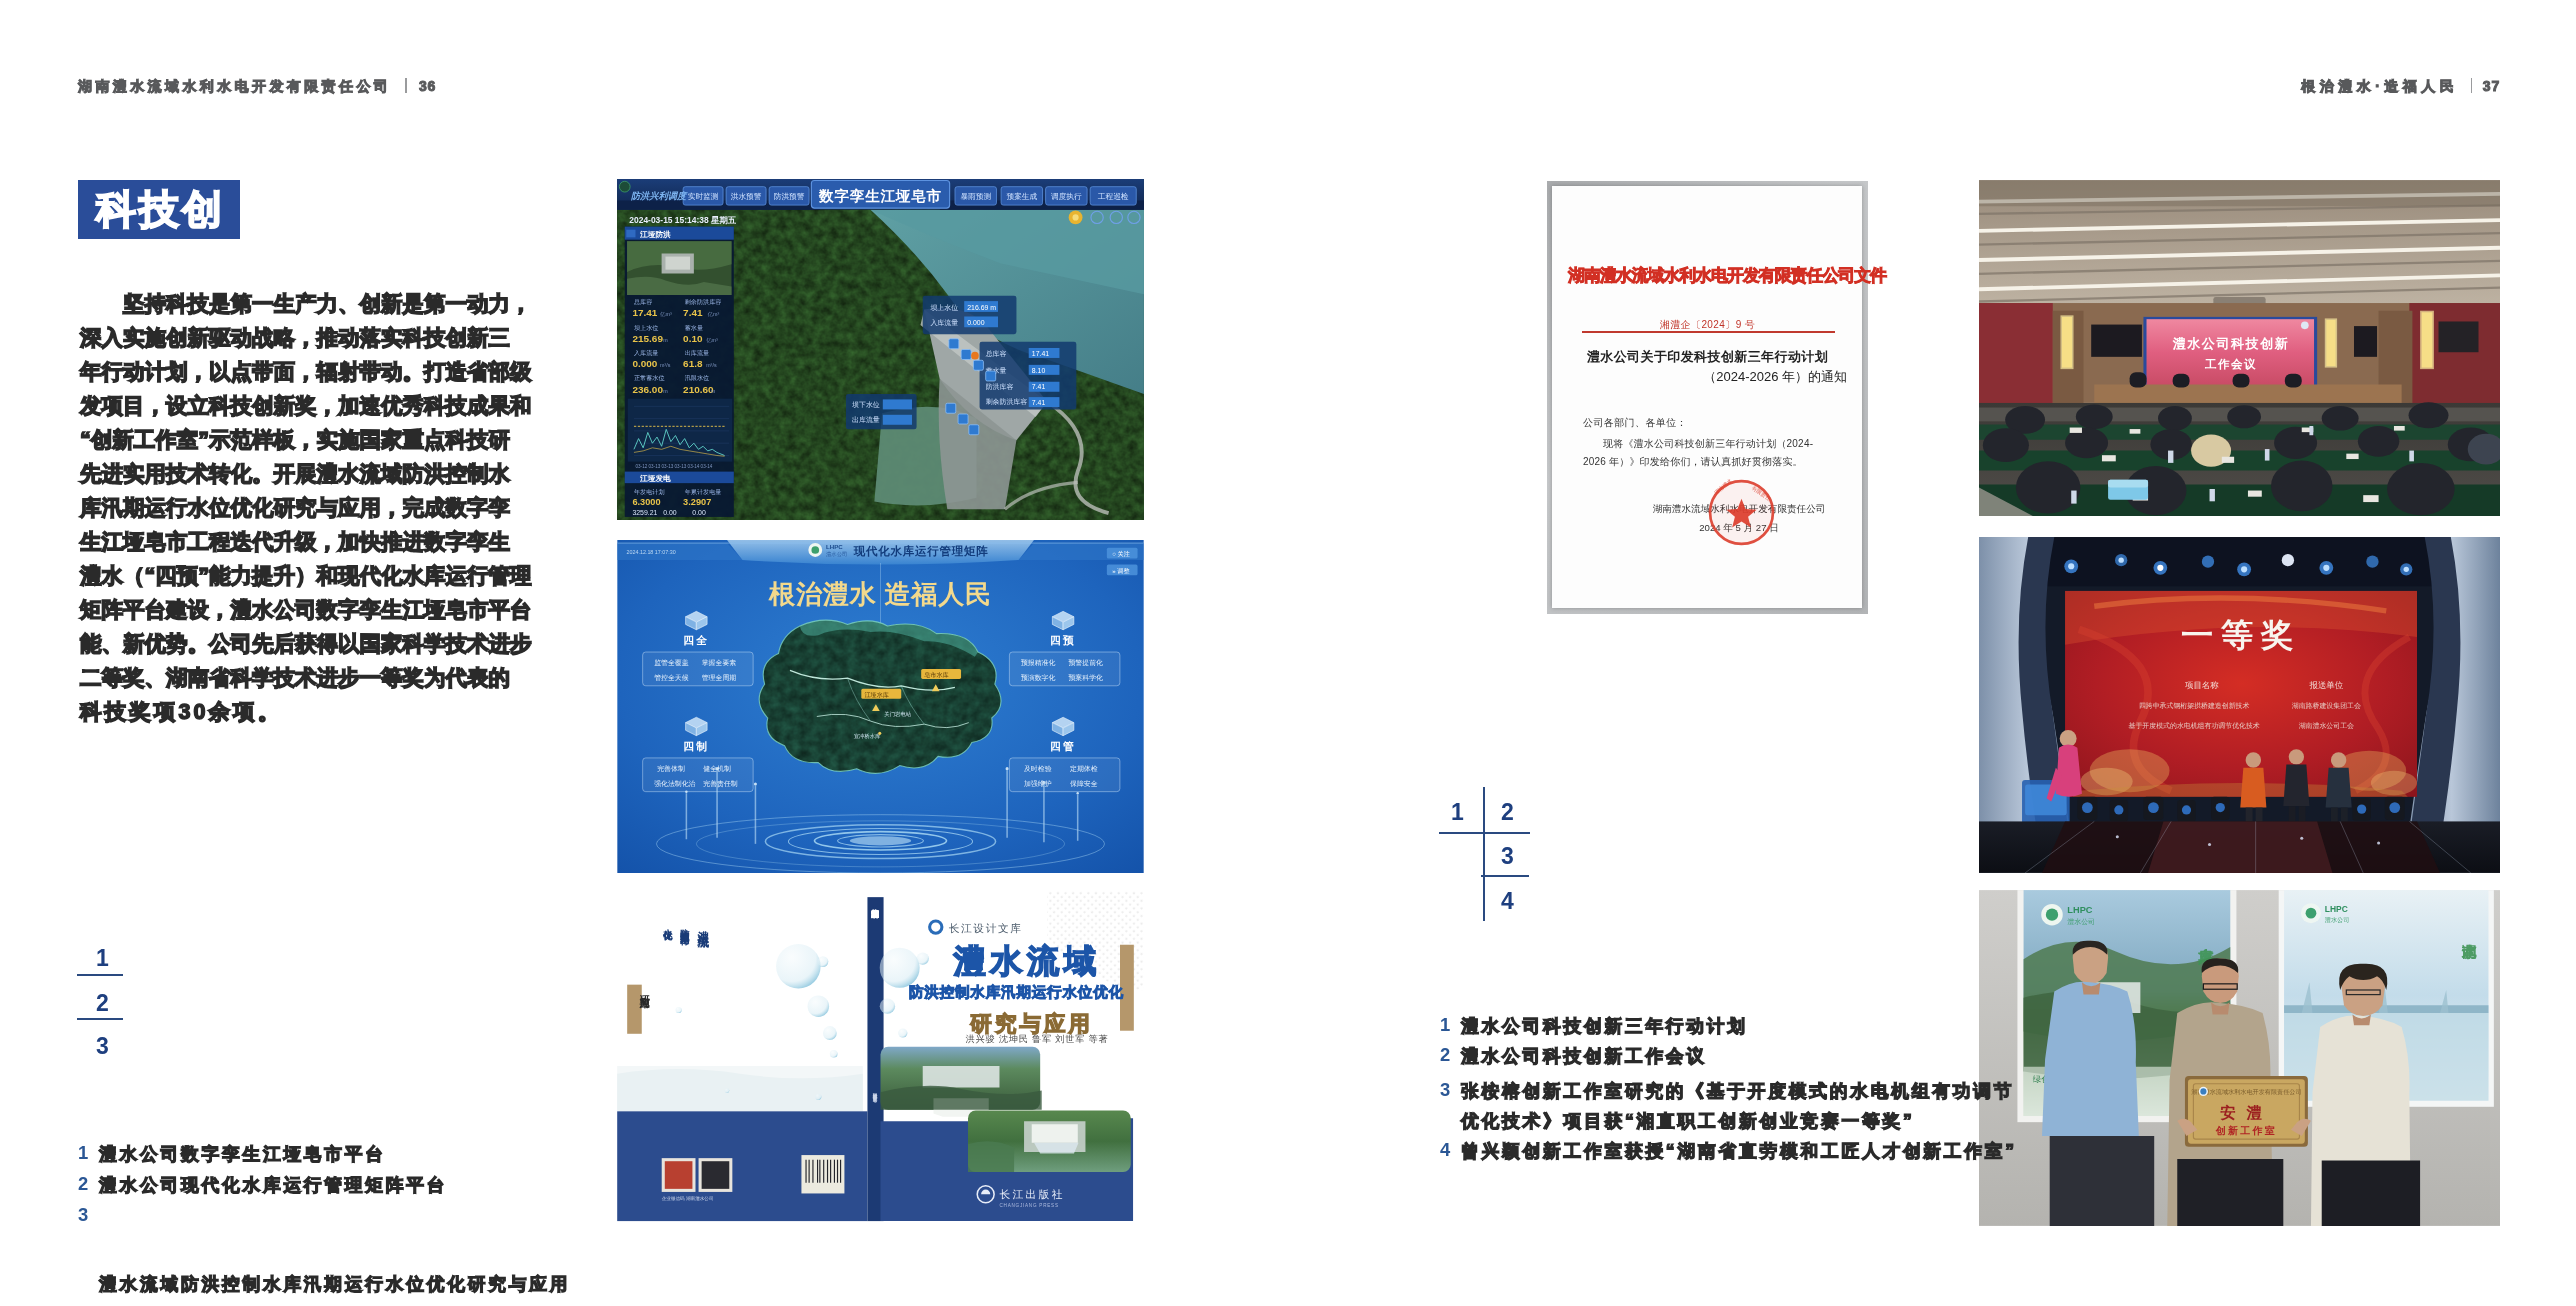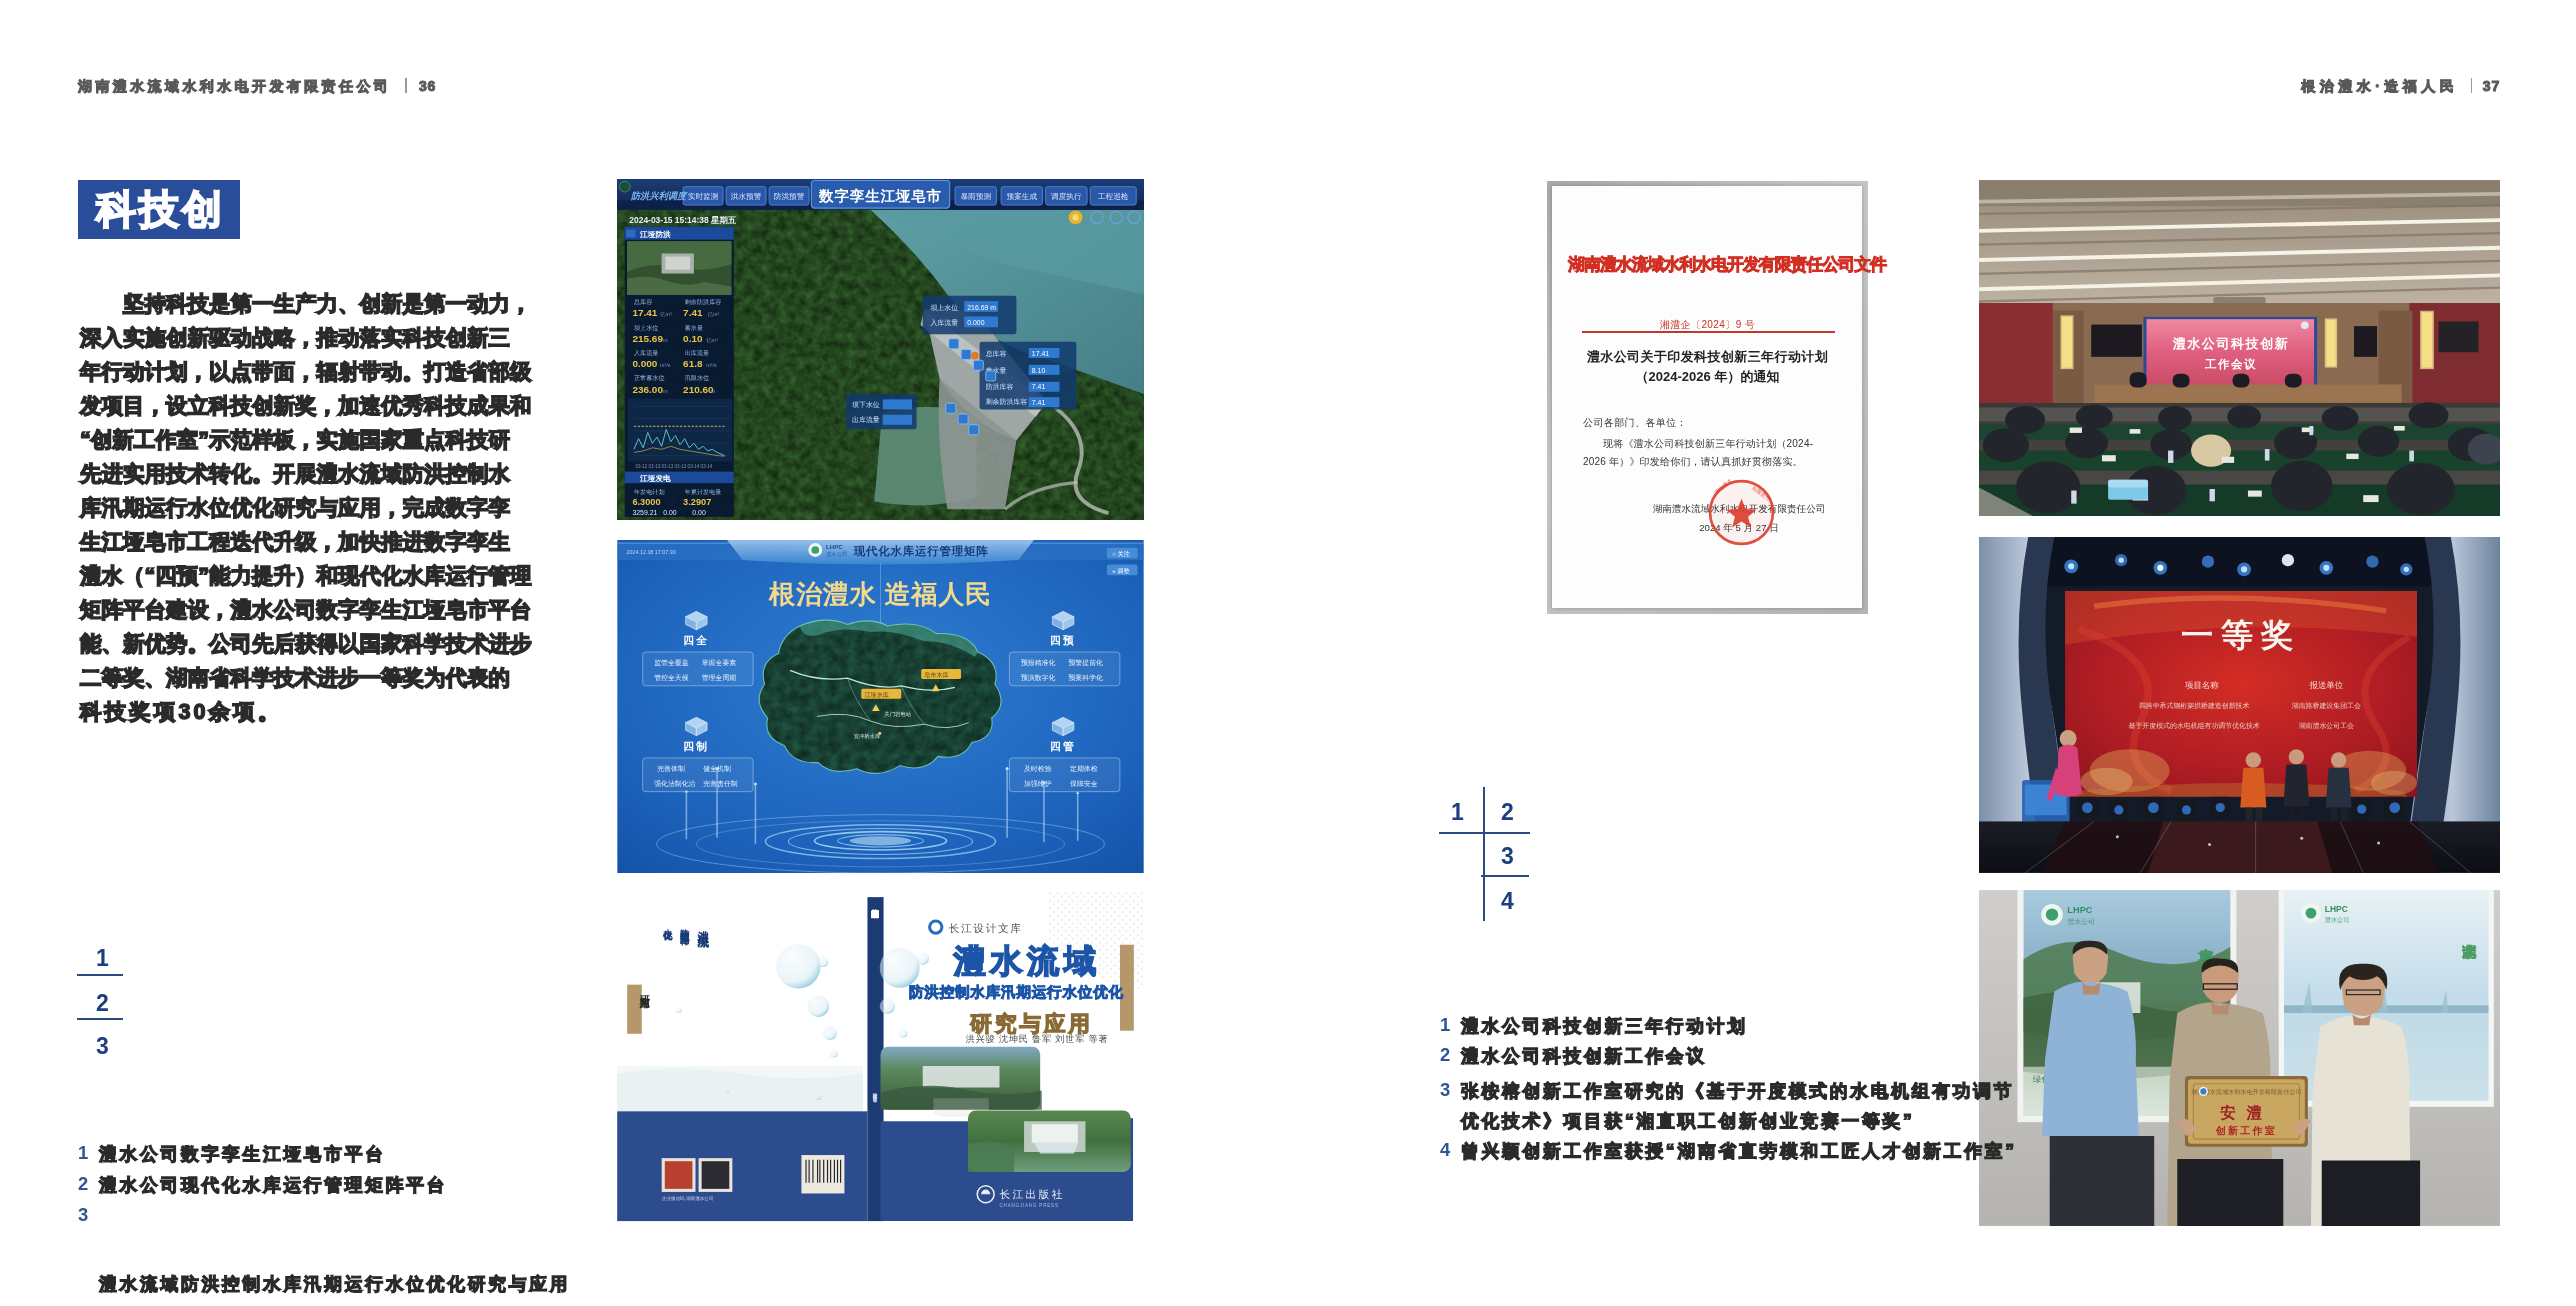--- a/index.html
+++ b/index.html
@@ -470,25 +470,25 @@
 <circle cx="480" cy="395" r="11" fill="none" stroke="#e8edf8" stroke-width="2"></circle>
 <path d="M474 395 a6 6 0 0 1 12 0" fill="#e8edf8"></path>
 <text x="498" y="400" font-size="14" fill="#e8edf8" letter-spacing="3">长江出版社</text>
 <text x="498" y="412" font-size="6" fill="#aebce0" letter-spacing="1">CHANGJIANG PRESS</text>
 </g>
 </svg>
 
 <div id="doc" class="abs" style="left:1547px;top:181px;width:321px;height:433px;background:linear-gradient(135deg,#a9abad,#c6c8ca 40%,#b2b4b6);">
 <div class="abs" style="left:5.4px;top:5.4px;width:310px;height:422px;background:#fdfdfd;box-shadow:0 0 4.6px rgba(0,0,0,0.25);"></div>
 <div class="abs" style="left:0;top:0;width:321px;height:433px;">
- <div class="abs" style="left:21px;top:72px;width:279px;text-align:center;font-size:17px;font-weight:bold;color:#d22f23;letter-spacing:-1.1px;white-space:nowrap;-webkit-text-stroke:0.9px #d22f23;">湖南澧水流域水利水电开发有限责任公司文件</div>
+ <div class="abs" style="left:21px;top:83px;width:279px;text-align:center;font-size:17px;font-weight:bold;color:#d22f23;letter-spacing:-1.1px;white-space:nowrap;-webkit-text-stroke:0.9px #d22f23;">湖南澧水流域水利水电开发有限责任公司文件</div>
  <div class="abs" style="left:21px;top:137px;width:279px;text-align:center;font-size:10px;color:#c03328;letter-spacing:0.4px;">湘澧企〔2024〕9 号</div>
  <div class="abs" style="left:35px;top:150px;width:253px;height:1.9px;background:#c0392e;"></div>
  <div class="abs" style="left:21px;top:167px;width:279px;text-align:center;font-size:13px;font-weight:bold;color:#222;letter-spacing:0.4px;">澧水公司关于印发科技创新三年行动计划</div>
- <div class="abs" style="left:21px;top:187px;width:279px;text-align:center;font-size:13px;font-weight:bold;color:#222;">（2024-2026 年）的通知</div>
+ <div class="abs" style="left:21px;top:187px;width:279px;text-align:right;font-size:13px;font-weight:normal;color:#222;">（2024-2026 年）的通知</div>
  <div class="abs" style="left:36px;top:235px;font-size:10px;color:#333;letter-spacing:0.4px;">公司各部门、各单位：</div>
  <div class="abs" style="left:36px;top:254px;width:253px;font-size:10px;color:#333;letter-spacing:0.2px;line-height:18px;"><span style="padding-left:20px;"></span>现将《澧水公司科技创新三年行动计划（2024-2026 年）》印发给你们，请认真抓好贯彻落实。</div>
  <div class="abs" style="left:100px;top:322px;width:184px;text-align:center;font-size:9.6px;color:#333;">湖南澧水流域水利水电开发有限责任公司</div>
  <div class="abs" style="left:100px;top:341px;width:184px;text-align:center;font-size:9.6px;color:#333;">2024 年 5 月 27 日</div>
  <svg class="abs" style="left:160px;top:297px;" width="69" height="69" viewBox="0 0 90 90">
    <circle cx="45" cy="45" r="41" fill="#e85545" fill-opacity="0.07"></circle>
    <circle cx="45" cy="45" r="41" fill="none" stroke="#dc3d2c" stroke-width="3.5" opacity="0.9"></circle>
    <path d="M45 27 l5.3 13.4 14.4 0.9 -11.1 9.2 3.6 14 -12.2 -7.7 -12.2 7.7 3.6 -14 -11.1 -9.2 14.4 -0.9 Z" fill="#dc3d2c" opacity="0.92"></path>
    <g fill="#dc3d2c" font-size="7" opacity="0.85">
      <text x="12" y="22" transform="rotate(-40 12 22)">湖南澧水</text>

